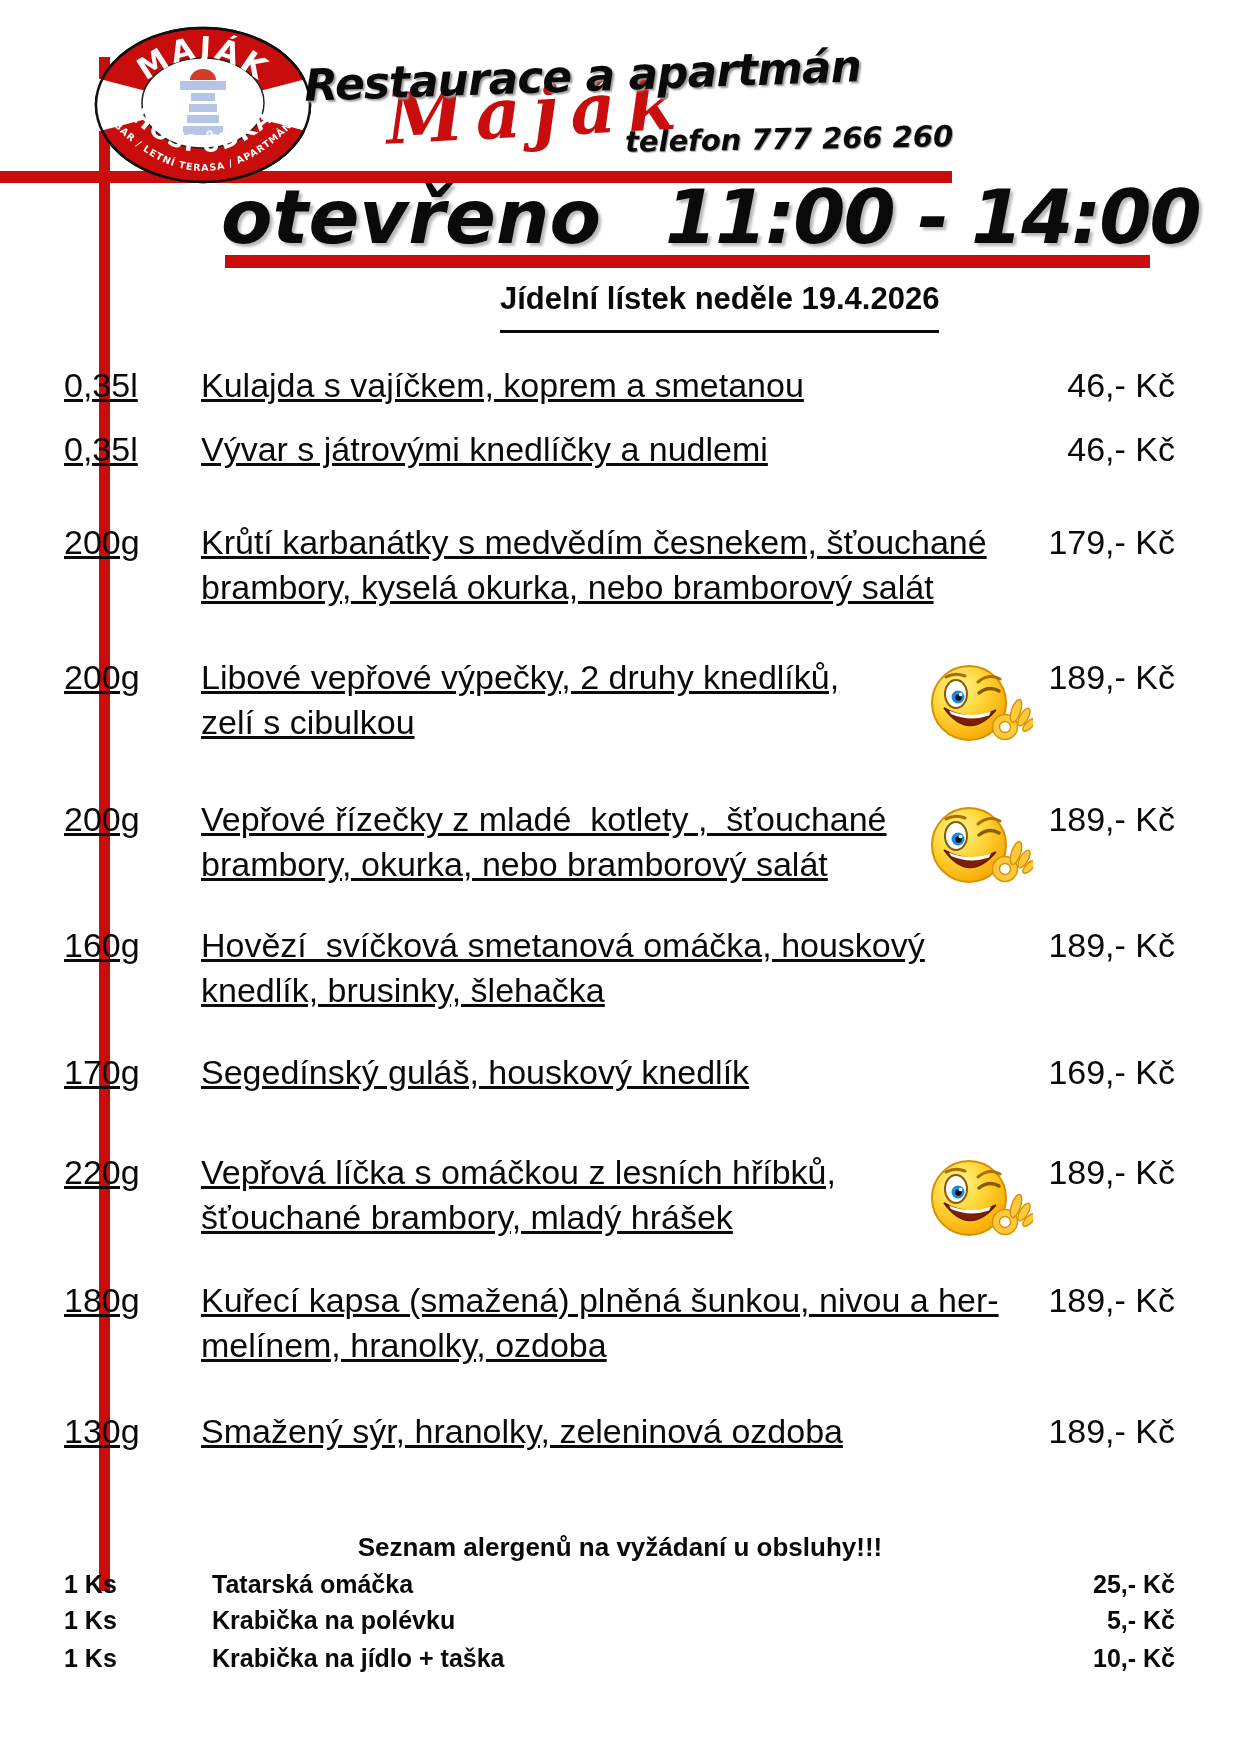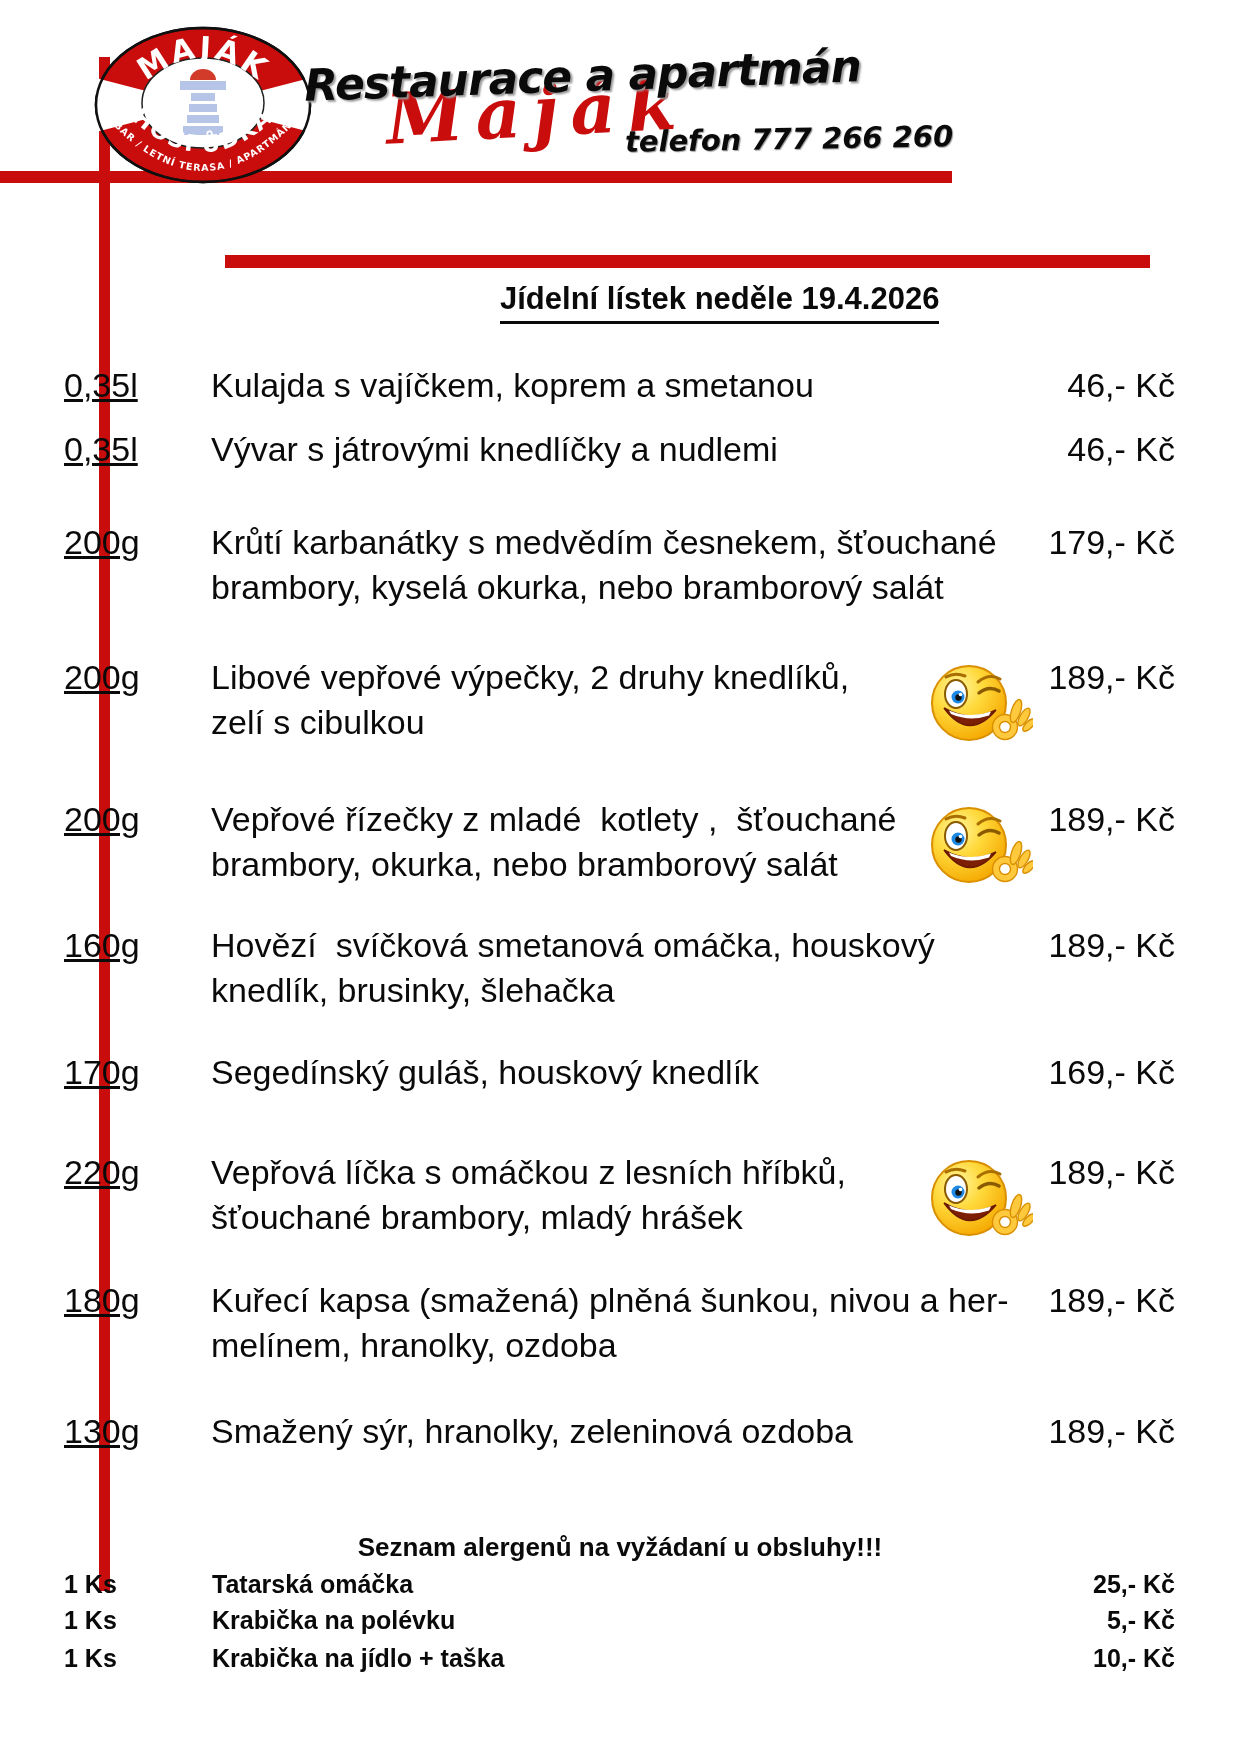--- a/index.html
+++ b/index.html
@@ -36,26 +36,26 @@
   
   .hours{
     position:absolute;left:221px;top:180px;z-index:2;display:flex;gap:64px;
     font-family:"DejaVu Sans",sans-serif;font-weight:bold;font-style:italic;font-size:75px;
     line-height:1;text-shadow:3px 3px 3px #b8b8b8;white-space:pre;
   }
   .hours-time{letter-spacing:-2px;}
   
   .menu-title{
     position:absolute;left:500px;top:281px;display:inline-block;
-    font-size:31px;font-weight:bold;border-bottom:3px solid #0a0a0a;padding-bottom:4px;white-space:pre;
+    font-size:31px;font-weight:bold;border-bottom:3px solid #0a0a0a;padding-bottom:13px;white-space:pre;
   }
   
   .row{position:absolute;left:0;width:1240px;font-size:34px;line-height:45px;z-index:2;}
   .row .portion{position:absolute;left:64px;top:0;white-space:pre;text-decoration:underline;}
-  .row .desc{position:absolute;left:211px;top:0;width:852px;white-space:pre-wrap;}
+  .row .desc{position:absolute;left:201px;top:0;width:852px;white-space:pre-wrap;text-decoration:underline;}
   .row .price{position:absolute;right:65px;top:0;white-space:pre;}
   .row .emoji{position:absolute;left:928px;top:8px;width:106px;height:92px;}
   .r1{top:363px}.r2{top:427px}.r3{top:520px}.r4{top:655px}.r5{top:797px}
   .r6{top:923px}.r7{top:1050px}.r8{top:1150px}.r9{top:1278px}.r10{top:1409px}
   
   .allergen{position:absolute;left:0;top:1532px;width:1240px;text-align:center;
     font-size:26px;font-weight:bold;z-index:2;white-space:pre;}
   .xrow{position:absolute;left:0;width:1240px;font-size:25px;font-weight:bold;line-height:32px;z-index:2;}
   .xrow .portion{position:absolute;left:64px;top:0;white-space:pre;text-align:center;}
   .xrow .desc{position:absolute;left:212px;top:0;white-space:pre;}
@@ -125,20 +125,24 @@
       <text class="logo-big"><textPath href="#arcTop" startOffset="50%" text-anchor="middle">MAJÁK</textPath></text>
       <text class="logo-mid"><textPath href="#arcBottom" startOffset="50%" text-anchor="middle">HOSPŮDKA</textPath></text>
       <text class="logo-small"><textPath href="#arcRim" startOffset="50%" text-anchor="middle">BAR / LETNÍ TERASA / APARTMÁN</textPath></text>
     </svg>
   </div>
 
   <div class="hdr-brand">Maják</div>
   <div class="hdr-script">Restaurace a apartmán</div>
   <div class="hdr-phone">telefon 777 266 260</div>
 
+  <div class="hours">
+    <span class="hours-label">otevřeno</span>
+    <span class="hours-time">11:00 - 14:00</span>
+  </div>
 
   <div class="menu-title">Jídelní lístek neděle 19.4.2026</div>
 
   <div class="row r1">
     <span class="portion">0,35l</span>
     <span class="desc">Kulajda s vajíčkem, koprem a smetanou</span>
     <span class="price">46,- Kč</span>
   </div>
 
   <div class="row r2">

